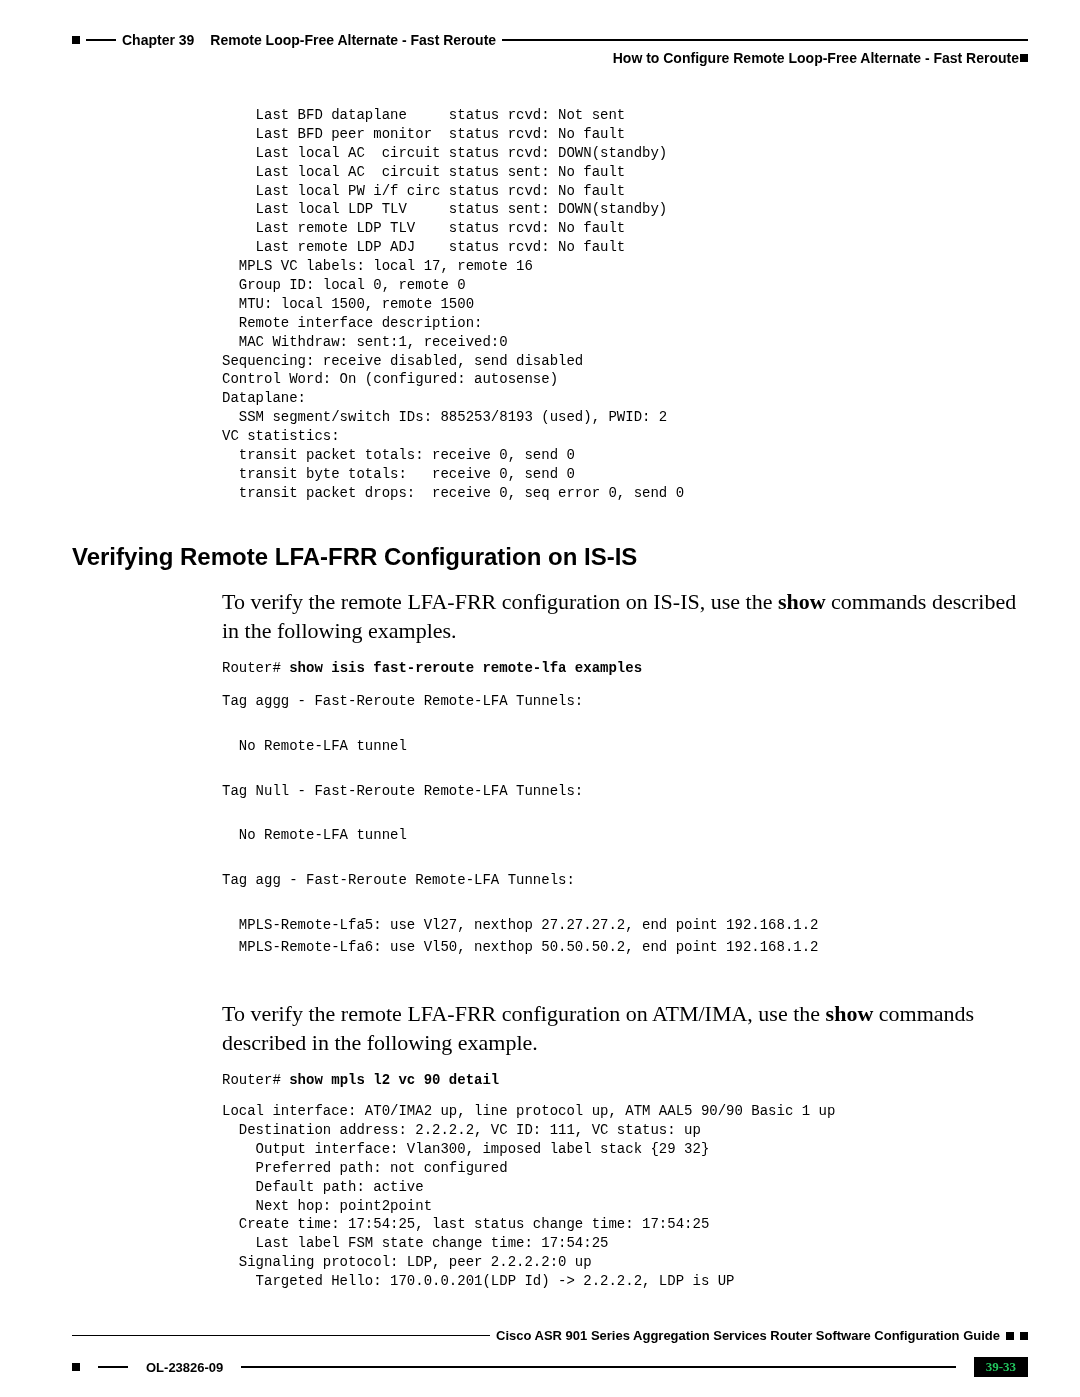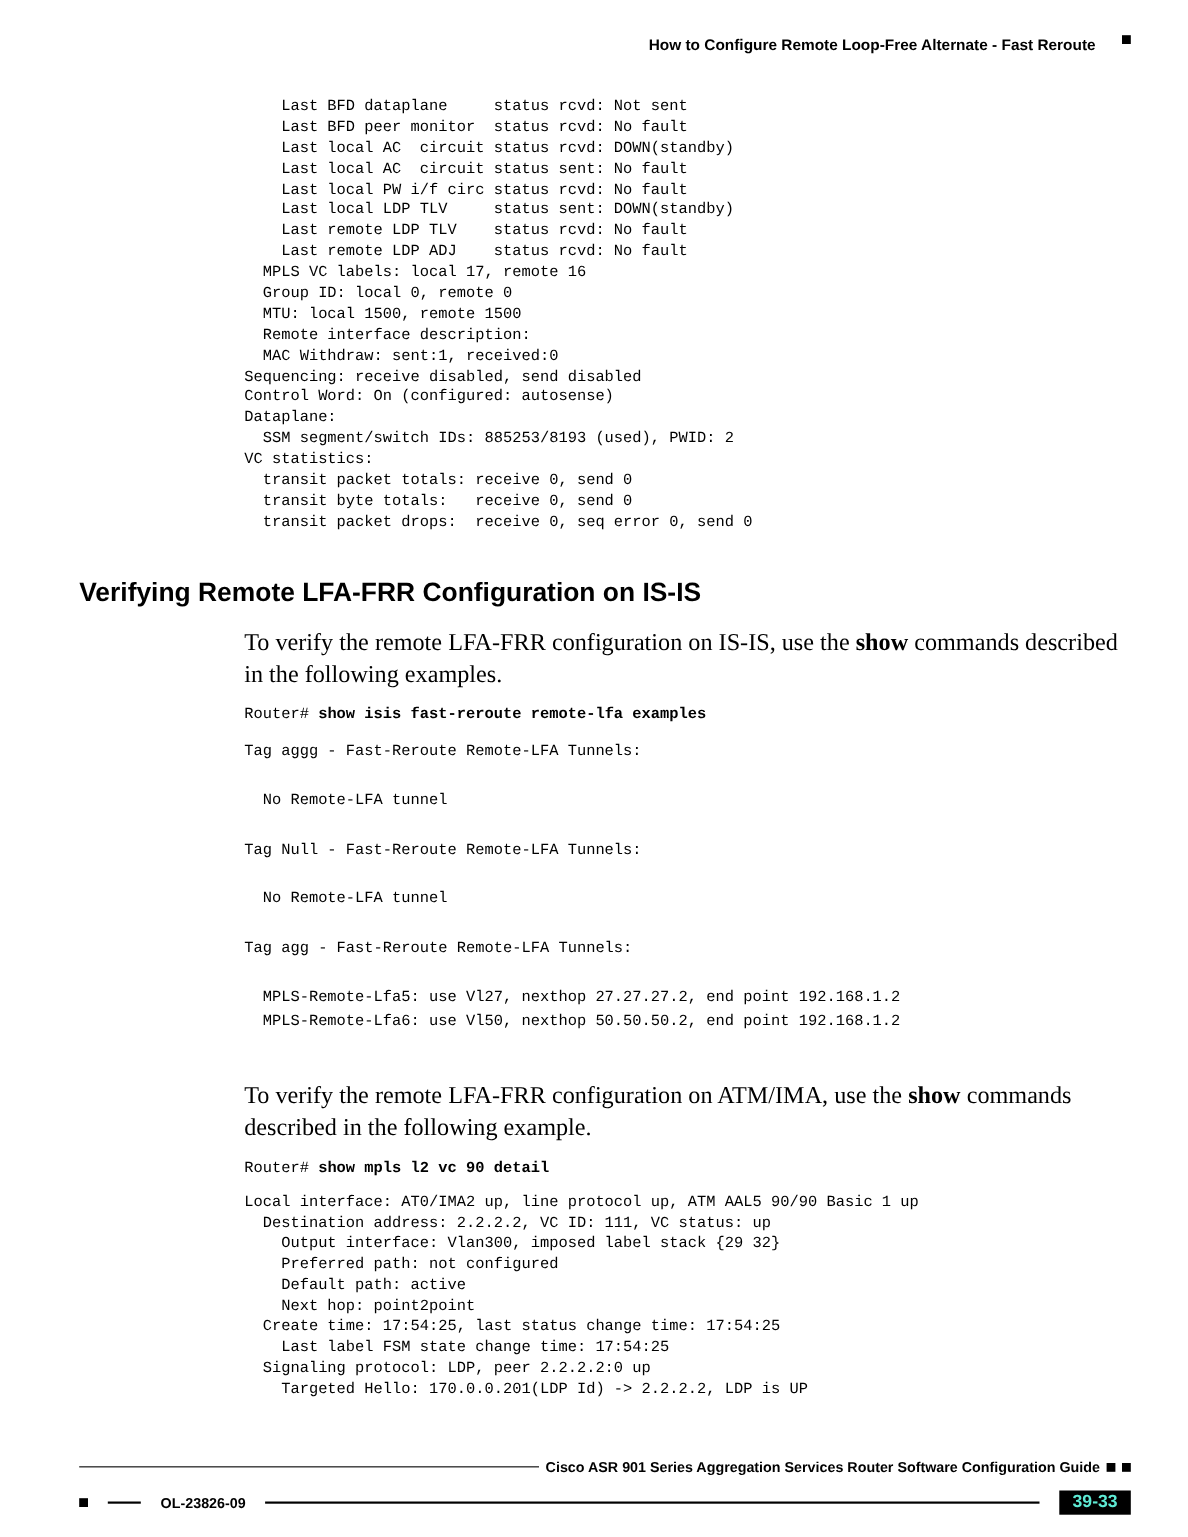--- a/index.html
+++ b/index.html
@@ -39,22 +39,23 @@
     display: inline-block;
     flex-shrink: 0;
   }
   .sub-header {
     text-align: right;
     font-family: Arial, Helvetica, sans-serif;
     font-weight: bold;
     font-size: 14px;
     margin-bottom: 40px;
     display: flex;
+    align-items: center;
     justify-content: flex-end;
-    gap: 24px;
+    gap: 1px;
   }
   .code-block {
     font-family: "Courier New", Courier, monospace;
     font-size: 14px;
     white-space: pre;
     margin-left: 150px;
     line-height: 1.35;
     margin-bottom: 40px;
   }
   h2.section-title {
@@ -121,24 +122,24 @@
     gap: 18px;
     margin-top: 14px;
   }
   .footer-doc {
     font-family: Arial, Helvetica, sans-serif;
     font-weight: bold;
     font-size: 13px;
   }
   .page-num-box {
     background: #000;
-    color: #5eead4;
-    font-family: Liberation Sans, sans-serif;
-    font-weight: bold;
-    font-size: 16px;
+    color: #22c55e;
+    font-family: Liberation Serif, serif;
+    font-weight: bold;
+    font-size: 13px;
     padding: 2px 12px;
     margin-left: auto;
     flex-shrink:0;
   }
   .short-rule {
     display:inline-block;
     width:30px;
     height:1.5px;
     background:#000;
     flex-shrink:0;
@@ -147,20 +148,27 @@
     flex:1;
     height:1.5px;
     background:#000;
   }
 </style>
 </head>
 <body>
 
 <div class="page">
 
+  <div class="header-line">
+    <span class="black-sq"></span>
+    <span class="short-rule"></span>
+    <span class="header-left">Chapter 39</span>
+    <span class="header-left" style="margin-left:10px;">Remote Loop-Free Alternate - Fast Reroute</span>
+    <span class="hline"></span>
+  </div>
   <div class="sub-header">
     <span>How to Configure Remote Loop-Free Alternate - Fast Reroute</span>
     <span class="black-sq"></span>
   </div>
 
   <div class="code-block">    Last BFD dataplane     status rcvd: Not sent
     Last BFD peer monitor  status rcvd: No fault
     Last local AC  circuit status rcvd: DOWN(standby)
     Last local AC  circuit status sent: No fault
     Last local PW i/f circ status rcvd: No fault

